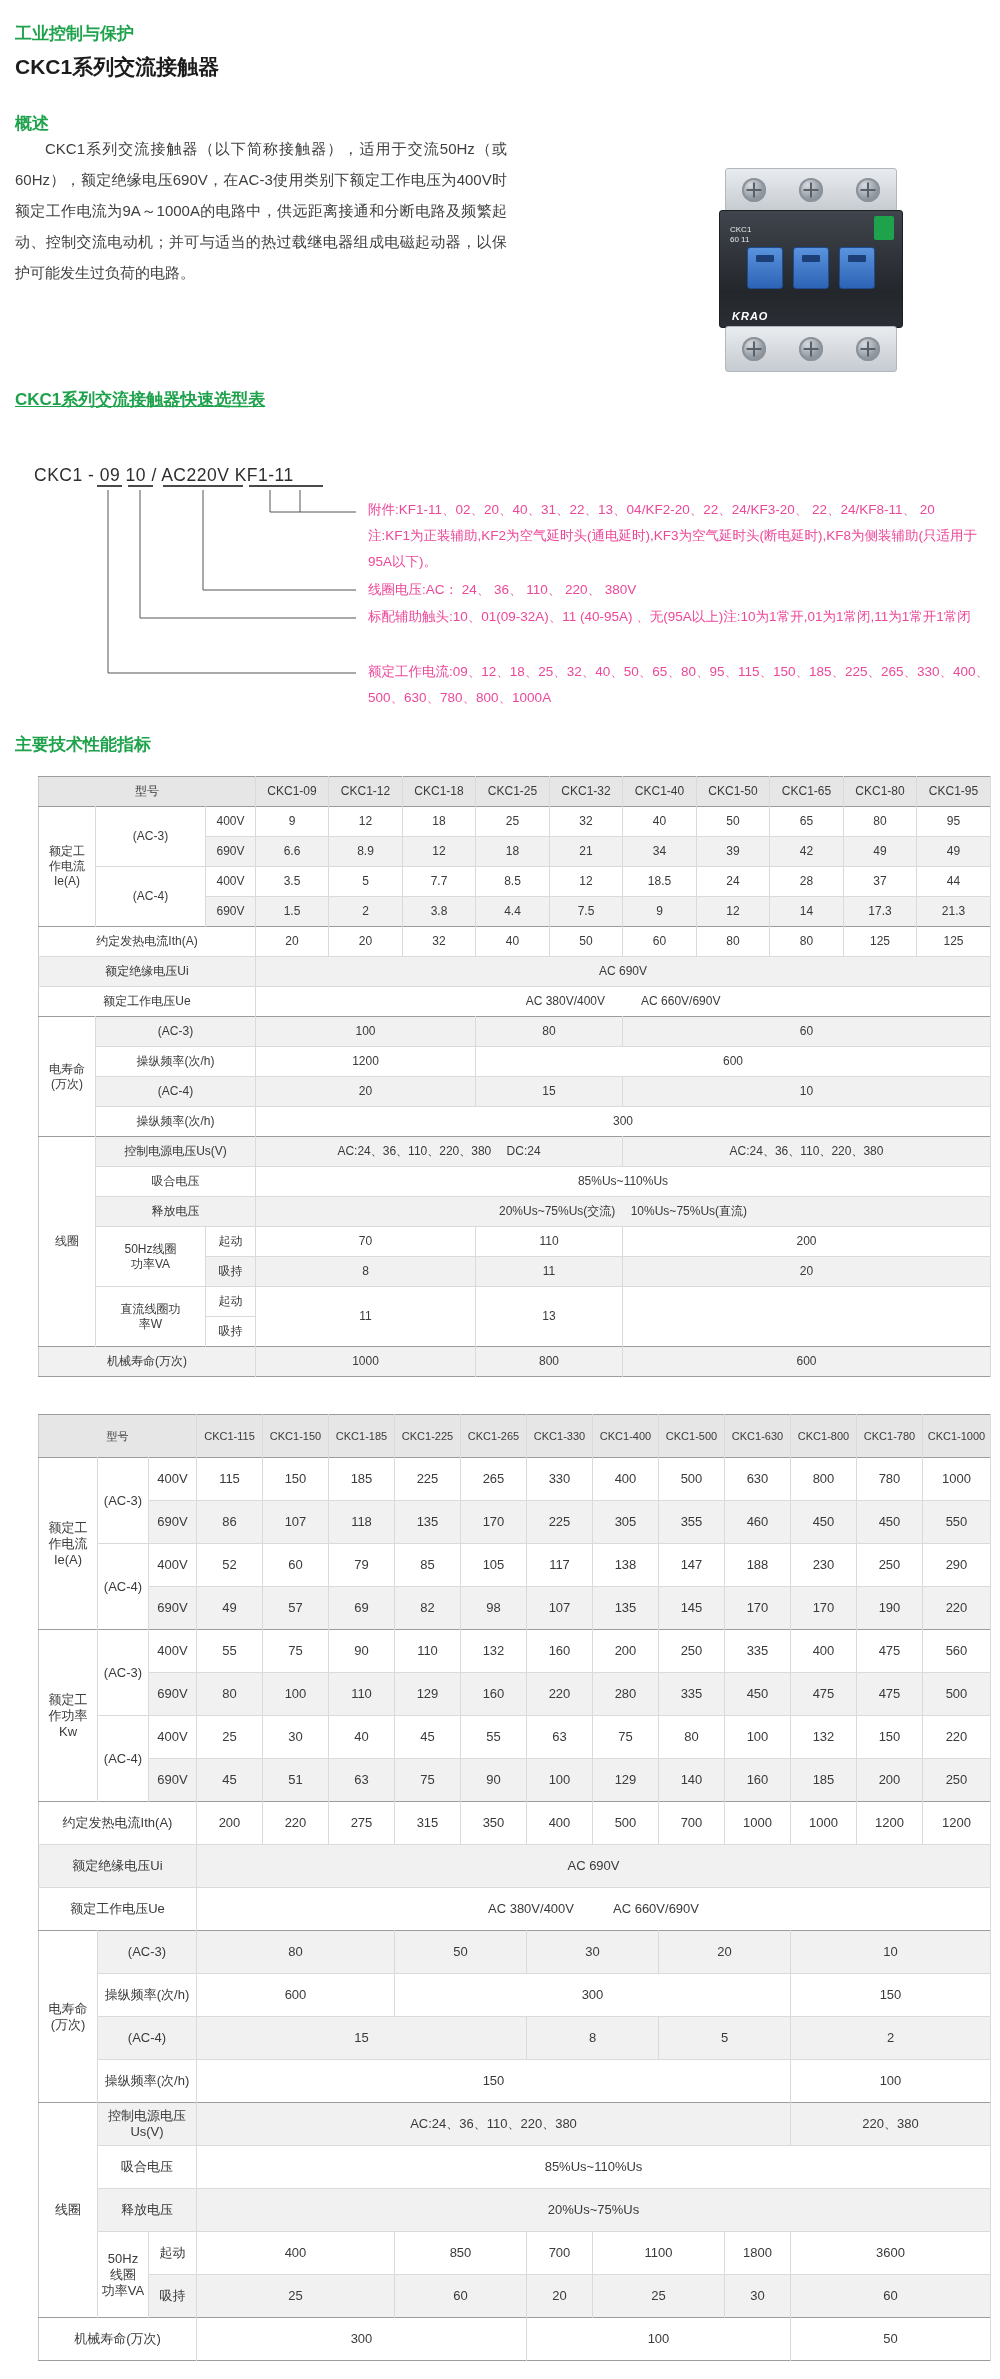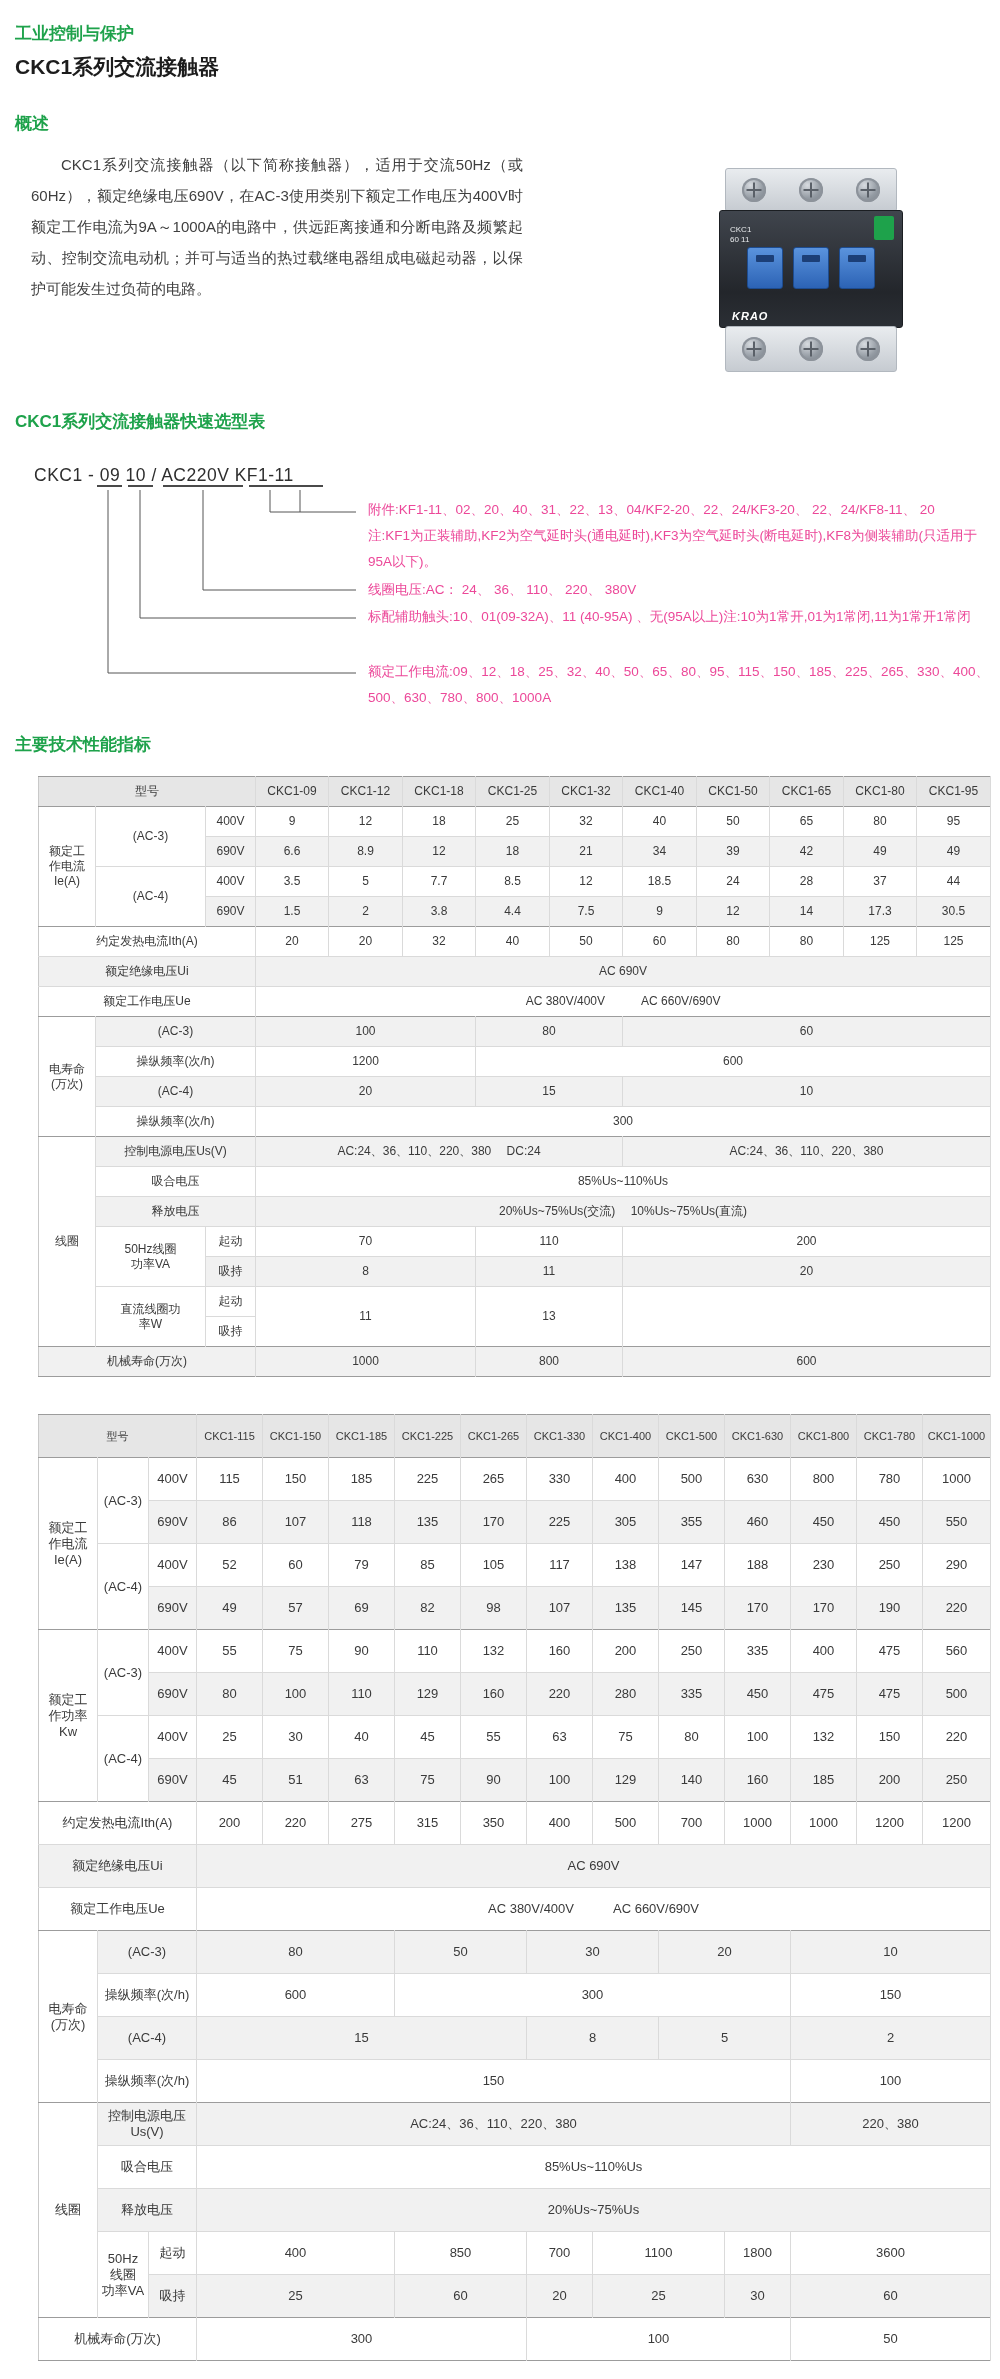--- a/index.html
+++ b/index.html
@@ -2,24 +2,24 @@
 <html><head>
 <meta charset="utf-8">
 <style>
   html,body{margin:0;padding:0;background:#fff;}
   .page{position:relative;width:1000px;height:2379px;background:#fff;
         font-family:"Liberation Sans","DejaVu Sans",sans-serif;color:#3a3a3a;overflow:hidden;border-radius:29px;}
   .h-green{position:absolute;left:15px;font-size:17px;font-weight:bold;color:#1EA24B;margin:0;}
   .h-cat{top:22px;}
   .h-title{position:absolute;left:15px;top:53px;font-size:21px;font-weight:600;color:#1c1c1c;margin:0;}
   .h-overview{top:101px;margin-top:11px;}
-  .h-selection{top:410px;}
+  .h-selection{top:388px;text-decoration:underline;}
   .h-specs{top:733px;}
   .overview-text{position:absolute;left:15px;top:133px;width:492px;font-size:15px;line-height:31px;
-        color:#3f3f3f;text-indent:2em;margin:16px;text-align:justify;}
+        color:#3f3f3f;text-indent:2em;margin:0;text-align:justify;}
 
   
   .device{position:absolute;left:716px;top:162px;width:188px;height:214px;}
   .dev-top,.dev-bot{position:absolute;left:9px;width:170px;background:linear-gradient(#e9ecef,#c6cbd1);
         border:1px solid #b2b8bf;border-radius:3px;}
   .dev-top{top:6px;height:42px;}
   .dev-bot{top:164px;height:44px;}
   .screw{position:absolute;top:50%;transform:translateY(-50%);width:24px;height:24px;border-radius:50%;
         background:radial-gradient(circle at 35% 30%,#d7dbe0,#959ca4 55%,#767d85);
         box-shadow:inset 0 0 0 2px #8d939b;}
@@ -207,21 +207,21 @@
           <td>690V</td>
           <td>1.5</td>
           <td>2</td>
           <td>3.8</td>
           <td>4.4</td>
           <td>7.5</td>
           <td>9</td>
           <td>12</td>
           <td>14</td>
           <td>17.3</td>
-          <td>30.5</td>
+          <td>21.3</td>
         </tr>
         <tr class="sep">
           <td colspan="3">约定发热电流Ith(A)</td>
           <td>20</td>
           <td>20</td>
           <td>32</td>
           <td>40</td>
           <td>50</td>
           <td>60</td>
           <td>80</td>

